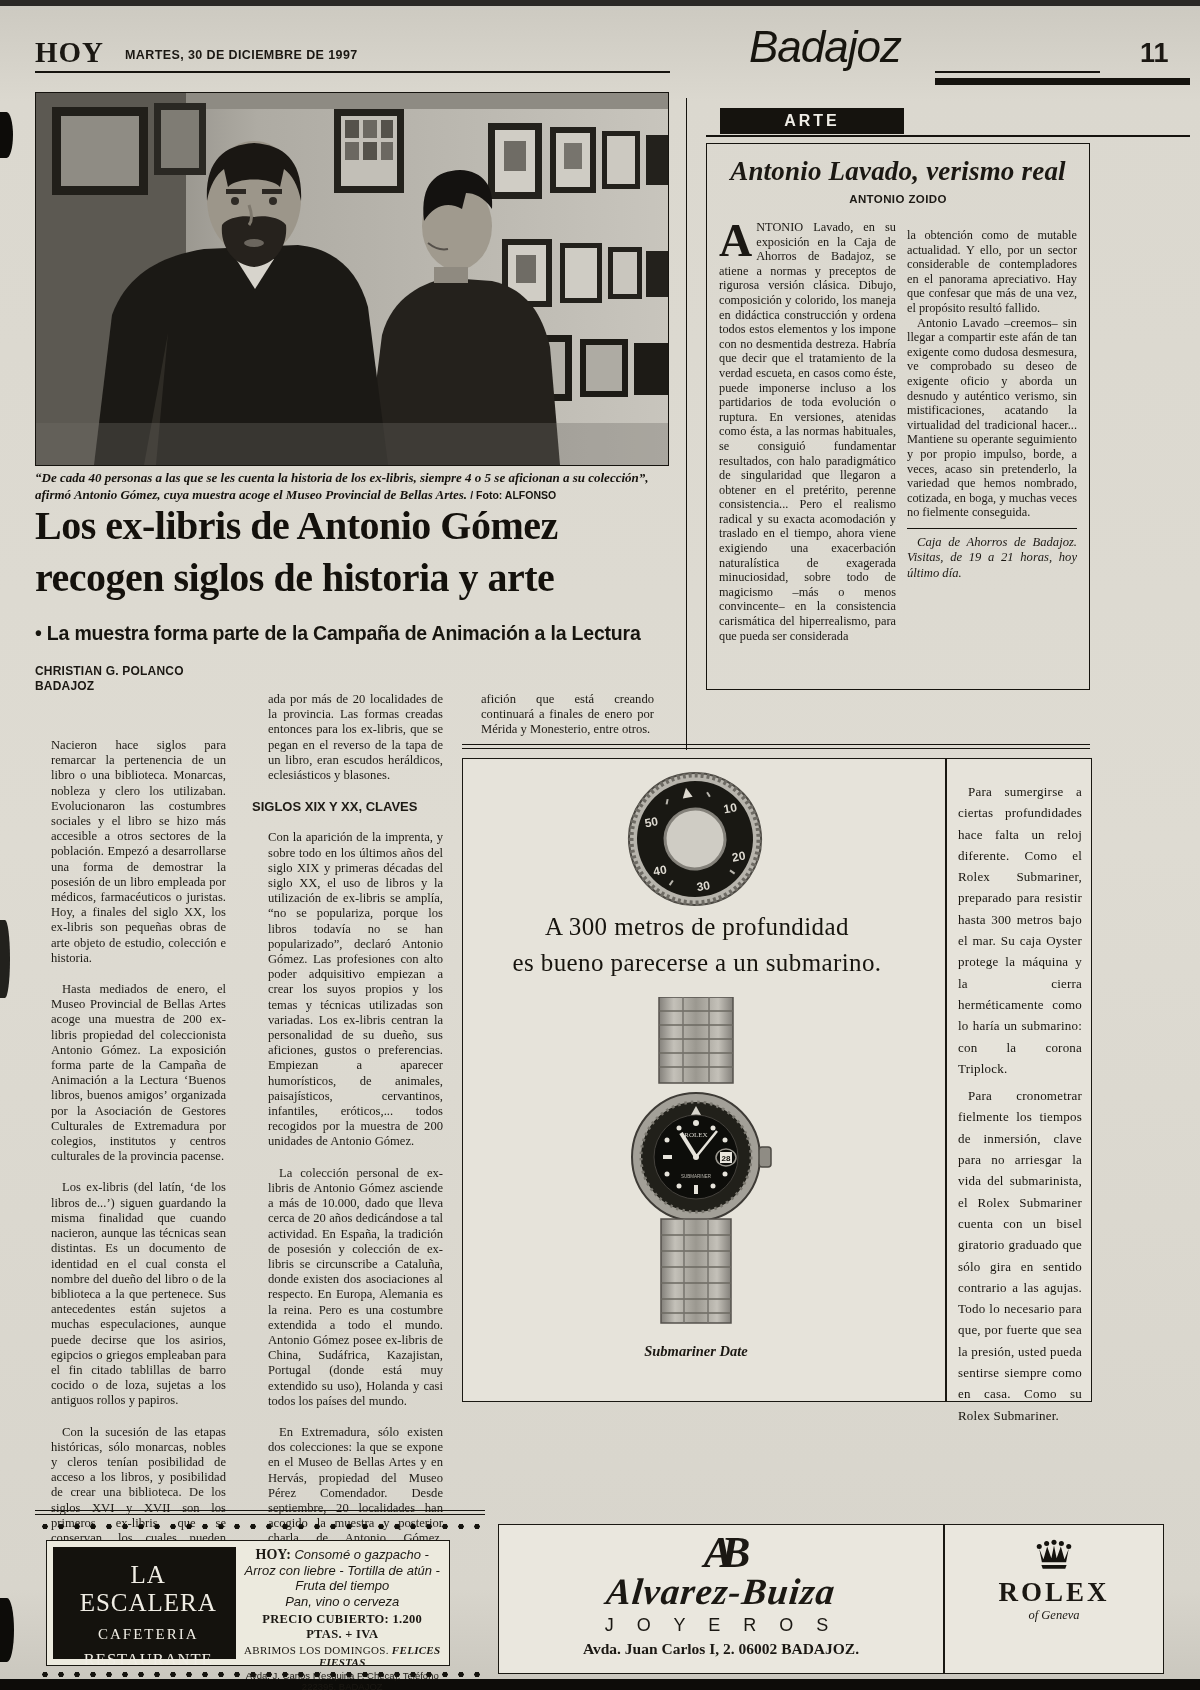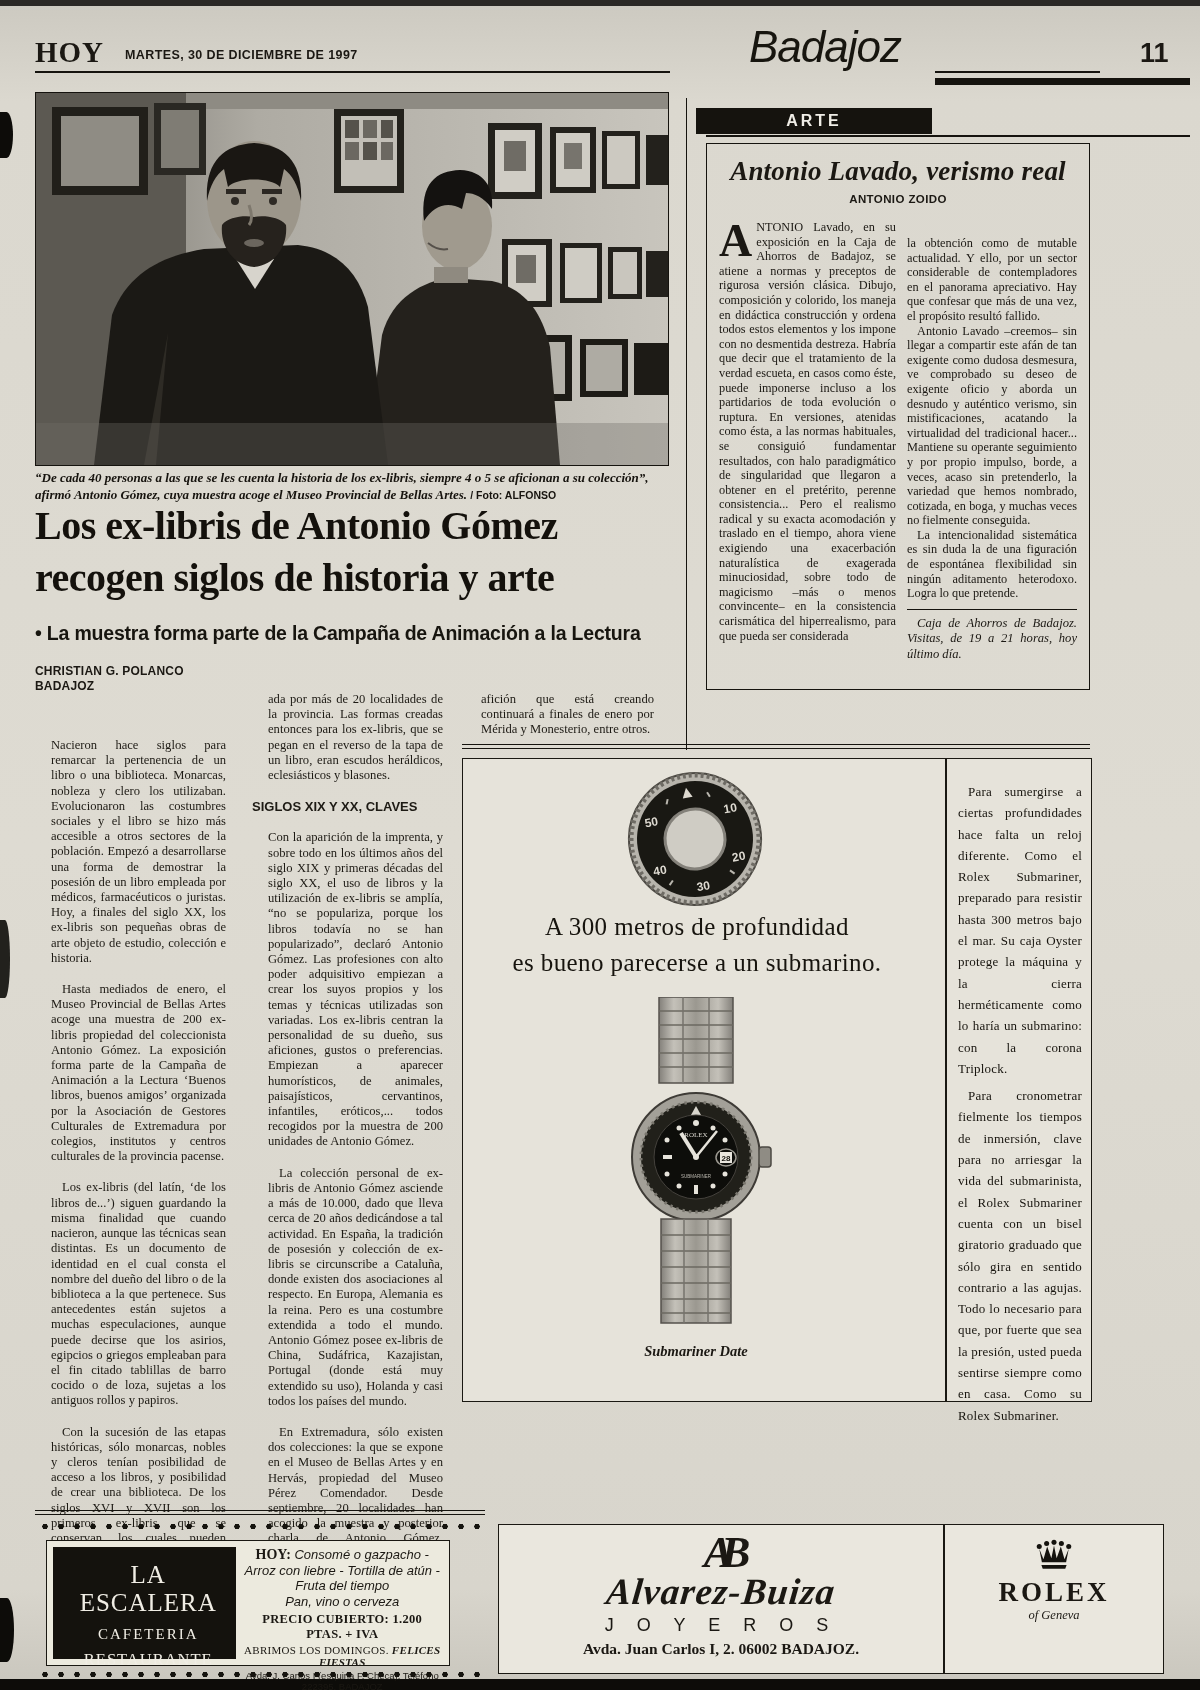--- a/index.html
+++ b/index.html
@@ -196,33 +196,32 @@
   <p class="nind">Con la aparición de la imprenta, y sobre todo en los últimos años del siglo XIX y primeras décadas del siglo XX, el uso de libros y la utilización de ex-libris se amplía, “no se populariza, porque los libros todavía no se han popularizado”, declaró Antonio Gómez. Las profesiones con alto poder adquisitivo empiezan a crear los suyos propios y los temas y técnicas utilizadas son variadas. Los ex-libris centran la personalidad de su dueño, sus aficiones, gustos o preferencias. Empiezan a aparecer humorísticos, de animales, paisajísticos, cervantinos, infantiles, eróticos,... todos recogidos por la muestra de 200 unidades de Antonio Gómez.</p>
   <p>La colección personal de ex-libris de Antonio Gómez asciende a más de 10.000, dado que lleva cerca de 20 años dedicándose a tal actividad. En España, la tradición de posesión y colección de ex-libris se circunscribe a Cataluña, donde existen dos asociaciones al respecto. En Europa, Alemania es la reina. Pero es una costumbre extendida a todo el mundo. Antonio Gómez posee ex-libris de China, Sudáfrica, Kazajistan, Portugal (donde está muy extendido su uso), Holanda y casi todos los países del mundo.</p>
   <p>En Extremadura, sólo existen dos colecciones: la que se expone en el Museo de Bellas Artes y en Hervás, propiedad del Museo Pérez Comendador. Desde septiembre, 20 localidades han acogido la muestra y posterior charla de Antonio Gómez, patrocinado por la Diputación de Badajoz. La</p>
 </div>
 <div class="abs bodycol" style="left:465px;top:676px;width:205px;">
   <p class="nind">afición que está creando continuará a finales de enero por Mérida y Monesterio, entre otros.</p>
 </div>
 
 <div class="abs rule" style="left:686px;top:98px;width:1px;height:652px;"></div>
 
-<div class="abs kicker-bar" style="left:696px;top:108px;width:236px;height:26px;">ARTE</div>
+<div class="abs kicker-bar" style="left:720px;top:108px;width:184px;height:26px;">ARTE</div>
 <div class="abs rule" style="left:706px;top:135px;width:484px;height:1.5px;"></div>
 
 <div class="abs arte-box" style="left:706px;top:143px;width:382px;height:545px;">
   <div class="arte-head" style="margin-top:12px;">Antonio Lavado, verismo real</div>
   <div class="arte-by" style="margin-top:6px;">ANTONIO ZOIDO</div>
   <div class="artecol" style="position:absolute;left:12px;top:76px;width:177px;">
     <p class="nind"><span class="dropcap">A</span><span>NTONIO Lavado, en su exposición en la Caja de Ahorros de Badajoz, se atiene a normas y preceptos de rigurosa versión clásica. Dibujo, composición y colorido, los maneja en didáctica construcción y ordena todos estos elementos y los impone con no desmentida destreza. Habría que decir que el tratamiento de la verdad escueta, en casos como éste, puede imponerse incluso a los partidarios de toda evolución o ruptura. En versiones, atenidas como ésta, a las normas habituales, se consiguió fundamentar resultados, con halo paradigmático de singularidad que llegaron a obtener en el pretérito, perenne consistencia... Pero el realismo radical y su exacta acomodación y traslado en el tiempo, ahora viene exigiendo una exacerbación naturalística de exagerada minuciosidad, sobre todo de magicismo –más o menos convincente– en la consistencia carismática del hiperrealismo, para que pueda ser considerada</span></p>
   </div>
-  <div class="artecol" style="position:absolute;left:200px;top:92px;width:170px;">
+  <div class="artecol" style="position:absolute;left:200px;top:84px;width:170px;">
     <p class="nind">la obtención como de mutable actualidad. Y ello, por un sector considerable de contempladores en el panorama apreciativo. Hay que confesar que más de una vez, el propósito resultó fallido.</p>
     <p>Antonio Lavado –creemos– sin llegar a compartir este afán de tan exigente como dudosa desmesura, ve comprobado su deseo de exigente oficio y aborda un desnudo y auténtico verismo, sin mistificaciones, acatando la virtualidad del tradicional hacer... Mantiene su operante seguimiento y por propio impulso, borde, a veces, acaso sin pretenderlo, la variedad que hemos nombrado, cotizada, en boga, y muchas veces no fielmente conseguida.</p>
-    <p>La intencionalidad sistemática es sin duda la de una figuración de espontánea flexibilidad sin ningún aditamento heterodoxo. Logra lo que pretende.</p>
     <div class="arte-foot">Caja de Ahorros de Badajoz. Visitas, de 19 a 21 horas, hoy último día.</div>
   </div>
 </div>
 
 <div class="abs double-rule" style="left:462px;top:744px;width:628px;"></div>
 
 <div class="abs ad-box" style="left:462px;top:758px;width:628px;height:642px;">
 
   <svg width="168" height="150" viewBox="0 0 168 150" style="position:absolute;left:148px;top:8px;">
     <g transform="rotate(-10 84 72)">

